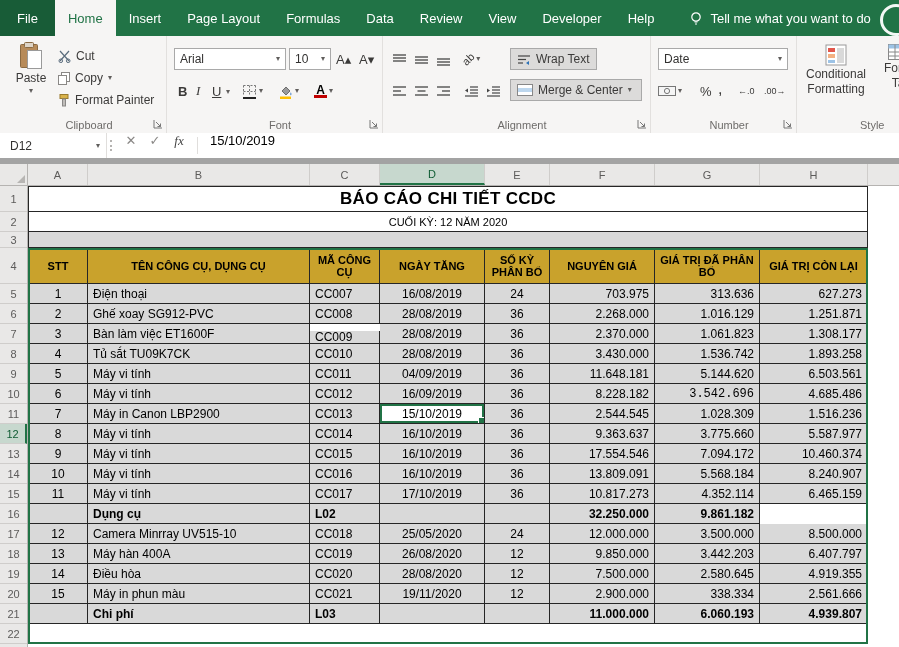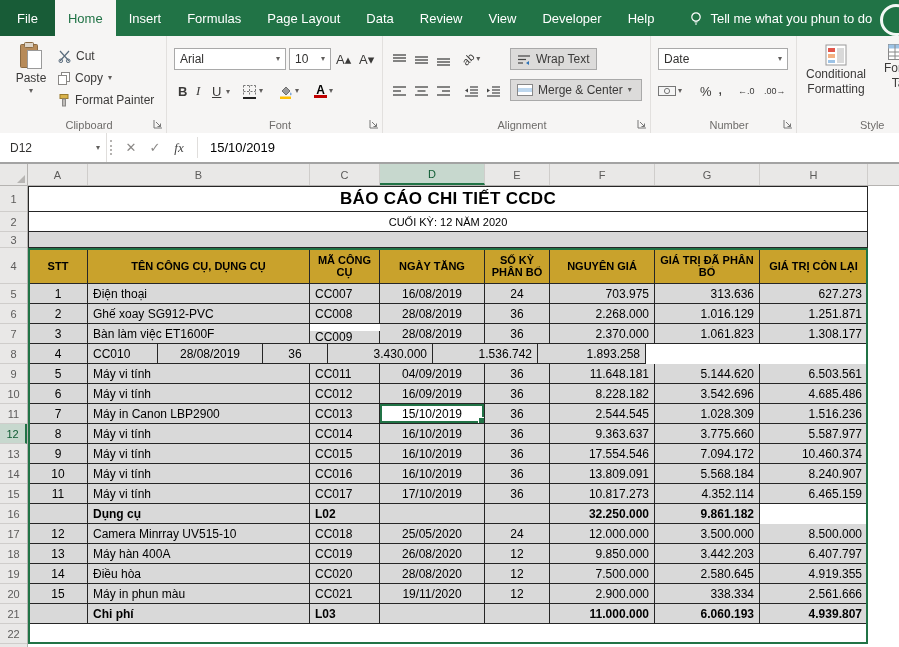--- a/index.html
+++ b/index.html
@@ -28,21 +28,21 @@
   .togglebtn{position:absolute;height:22px;box-sizing:border-box;display:flex;align-items:center;gap:5px;font-size:12px;color:#3b3a39;border:1px solid #a9a9a9;background:#dcdbda;padding:0 6px;white-space:nowrap;}
   .iconbtn{position:absolute;height:22px;display:flex;align-items:center;gap:2px;}
   .bold-g{font-weight:bold;}
   .ital-g{font-style:italic;font-family:"Liberation Serif",serif;}
   .undl-g{text-decoration:underline;}
   .diag{display:inline-block;transform:rotate(-45deg);font-size:11px;color:#3b3a39;}
   .fcol{display:flex;flex-direction:column;align-items:center;line-height:10px;}
   .mini{font-size:9px;color:#3b3a39;letter-spacing:0;}
 
   
-  .fbar{position:absolute;top:133px;left:0;right:0;height:31px;background:#fff;border-bottom:2px solid #a3a3a3;display:flex;align-items:center;box-sizing:border-box;}
+  .fbar{position:absolute;top:133px;left:0;right:0;height:31px;background:#fff;border-bottom:6px solid #a3a3a3;display:flex;align-items:flex-start;box-sizing:border-box;}
   .namebox{width:90px;align-self:stretch;display:flex;align-items:center;padding:0 6px 0 10px;font-size:12px;color:#323130;border-right:1px solid #e0dedc;}
   .namebox .dd{margin-left:auto;}
   .vdots{width:4px;align-self:stretch;margin:7px 3px;border-left:2px dotted #b5b3b1;}
   .fbtn{width:24px;display:flex;justify-content:center;font-size:13px;color:#8a8886;}
   .fxbtn{font-family:"Liberation Serif",serif;font-style:italic;color:#444;}
   .fdiv{width:1px;align-self:stretch;background:#e0dedc;margin:4px 2px 4px 6px;}
   .fvalue{font-size:13px;color:#000;margin-left:10px;}
 
   
   .colstrip{position:absolute;top:164px;left:0;right:0;height:22px;display:flex;background:#e9e8e7;border-bottom:1px solid #b5b3b1;box-sizing:border-box;}
@@ -73,33 +73,33 @@
   .tableoutline{position:absolute;left:0;top:62px;width:840px;height:396px;border:2px solid #217346;box-sizing:border-box;pointer-events:none;z-index:4;}
   svg{display:block;}
 </style>
 </head>
 <body>
 
 <div class="tabbar" id="ribbon-tabs">
   <div class="rtab file">File</div>
     <div class="rtab active">Home</div>
     <div class="rtab">Insert</div>
+    <div class="rtab">Page Layout</div>
     <div class="rtab">Formulas</div>
-    <div class="rtab">Page Layout</div>
     <div class="rtab">Data</div>
     <div class="rtab">Review</div>
     <div class="rtab">View</div>
     <div class="rtab">Developer</div>
     <div class="rtab">Help</div>
     <div class="tellme" id="tellme">
     <svg width="14" height="15" viewBox="0 0 14 15">
       <circle cx="7" cy="6" r="4.2" fill="none" stroke="#fff" stroke-width="1.2"></circle>
       <path d="M5.5 11 h3 M6 13 h2" stroke="#fff" stroke-width="1.2" fill="none"></path>
     </svg>
-    <span>Tell me what you phun to do</span>
+    <span>Tell me what you want to do</span>
   </div>
   <div class="logo-ring"></div>
 </div>
 
 <div class="ribbon">
 
   <div class="rgroup" style="left:0;width:166px;">
     <div class="bigbtn" style="left:8px;top:6px;width:46px;">
       <svg width="24" height="28" viewBox="0 0 24 28">
         <rect x="1.5" y="2.5" width="17" height="23" rx="1" fill="#b78b5a" stroke="#8a6a43"></rect>
@@ -454,20 +454,21 @@
         <div class="cell a-l" style="width: 222px;">Bàn làm việc ET1600F</div>
         <div class="cell a-l" style="width: 70px; margin-top: 7px;">CC009</div>
         <div class="cell a-c" style="width: 105px;">28/08/2019</div>
         <div class="cell a-c" style="width: 65px;">36</div>
         <div class="cell a-r" style="width: 105px;">2.370.000</div>
         <div class="cell a-r" style="width: 105px;">1.061.823</div>
         <div class="cell a-r" style="width: 108px;">1.308.177</div>
       </div>
       <div class="grow " style="height: 20px;">
         <div class="cell a-c" style="width: 60px;">4</div>
+        <div class="cell a-l" style="width: 222px;">Tủ sắt TU09K7CK</div>
         <div class="cell a-l" style="width: 70px;">CC010</div>
         <div class="cell a-c" style="width: 105px;">28/08/2019</div>
         <div class="cell a-c" style="width: 65px;">36</div>
         <div class="cell a-r" style="width: 105px;">3.430.000</div>
         <div class="cell a-r" style="width: 105px;">1.536.742</div>
         <div class="cell a-r" style="width: 108px;">1.893.258</div>
       </div>
       <div class="grow " style="height: 20px;">
         <div class="cell a-c" style="width: 60px;">5</div>
         <div class="cell a-l" style="width: 222px;">Máy vi tính</div>
@@ -478,21 +479,21 @@
         <div class="cell a-r" style="width: 105px;">5.144.620</div>
         <div class="cell a-r" style="width: 108px;">6.503.561</div>
       </div>
       <div class="grow " style="height: 20px;">
         <div class="cell a-c" style="width: 60px;">6</div>
         <div class="cell a-l" style="width: 222px;">Máy vi tính</div>
         <div class="cell a-l" style="width: 70px;">CC012</div>
         <div class="cell a-c" style="width: 105px;">16/09/2019</div>
         <div class="cell a-c" style="width: 65px;">36</div>
         <div class="cell a-r" style="width: 105px;">8.228.182</div>
-        <div class="cell a-r" style="width: 105px;">3.542.696</div>
+        <div class="cell a-r" style="width: 105px; font-family: Liberation Mono, monospace;">3.542.696</div>
         <div class="cell a-r" style="width: 108px;">4.685.486</div>
       </div>
       <div class="grow " style="height: 20px;">
         <div class="cell a-c" style="width: 60px;">7</div>
         <div class="cell a-l" style="width: 222px;">Máy in Canon LBP2900</div>
         <div class="cell a-l" style="width: 70px;">CC013</div>
         <div class="cell a-c selcell" style="width: 105px;">15/10/2019<span class="fillhandle"></span></div>
         <div class="cell a-c" style="width: 65px;">36</div>
         <div class="cell a-r" style="width: 105px;">2.544.545</div>
         <div class="cell a-r" style="width: 105px;">1.028.309</div>

